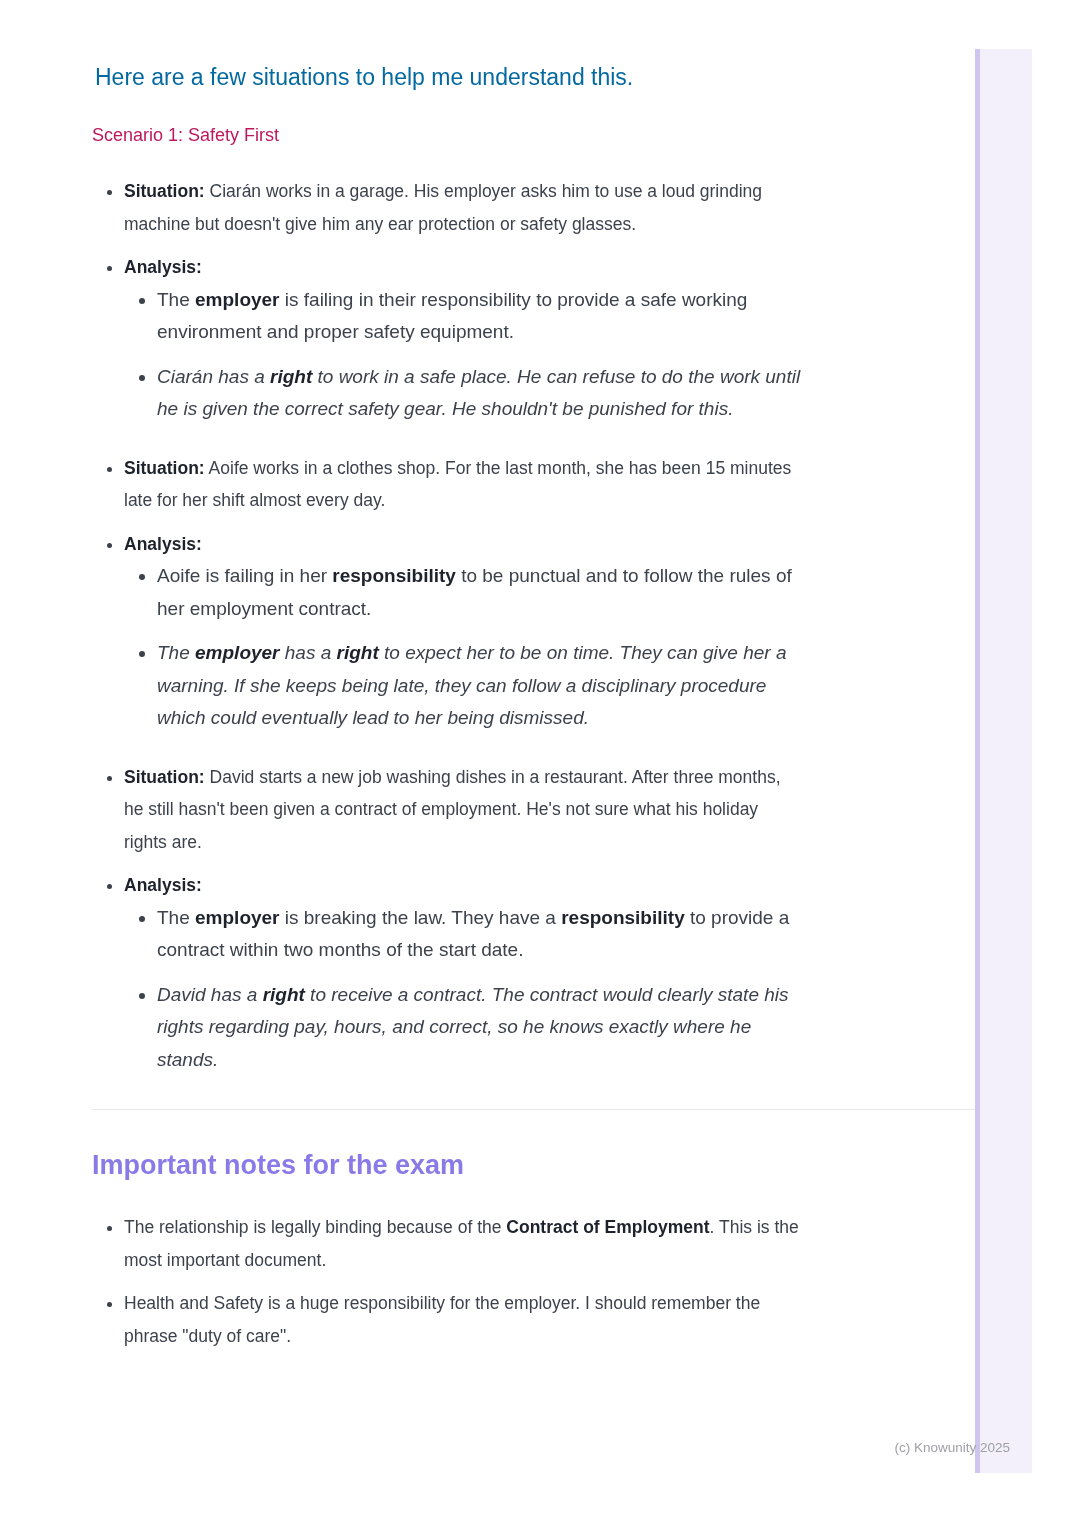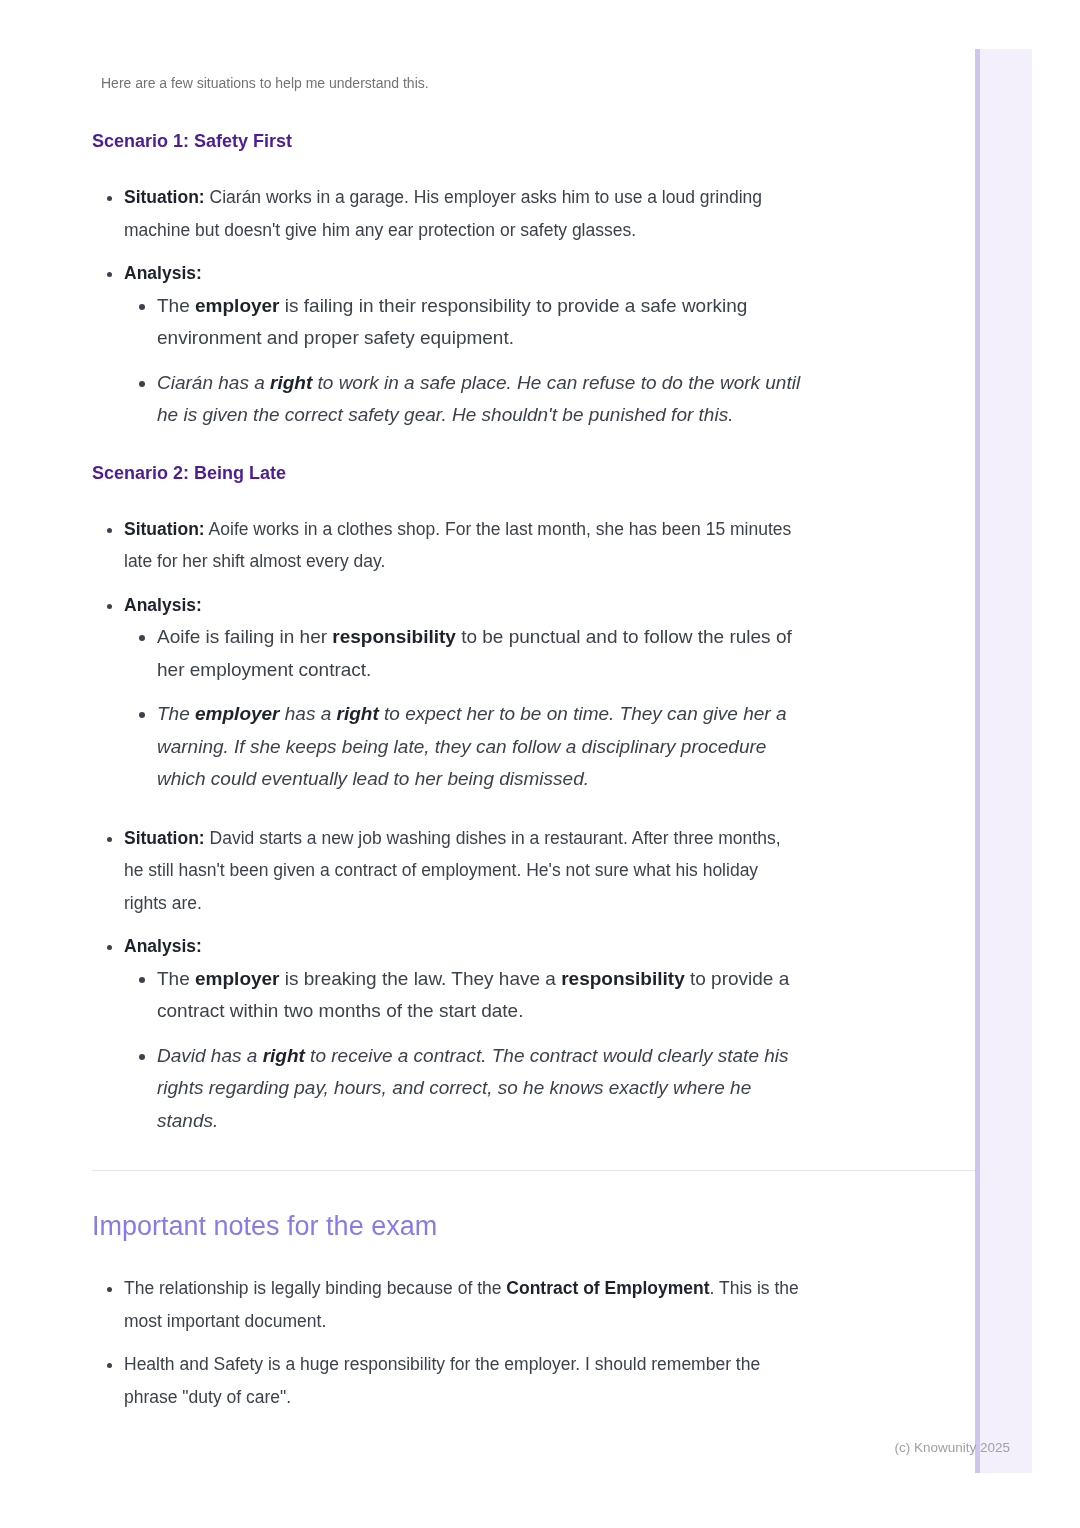--- a/index.html
+++ b/index.html
@@ -15,31 +15,31 @@
     font-family: "Liberation Sans", "DejaVu Sans", sans-serif;
     color: #3c424c;
   }
   .content {
     position: absolute;
     left: 92px;
     top: 58px;
     width: 712px;
   }
   .intro {
-    margin: 9px;
-    font-size: 14px;
+    margin: 3px;
+    font-size: 23px;
     line-height: 33px;
-    color: #737373;
+    color: #0369a1;
   }
   .scenario-title {
     margin: 27px 0 0 0;
     font-size: 18px;
     line-height: 28px;
-    font-weight: 700;
-    color: #4c1d95;
+    font-weight: 400;
+    color: #be185d;
   }
   ul.bullets {
     margin: 26px 0 0 0;
     padding-left: 32px;
     list-style: disc;
   }
   ul.bullets > li {
     font-size: 17.5px;
     line-height: 32.5px;
     margin-bottom: 11px;
@@ -63,21 +63,21 @@
   .divider {
     border: none;
     border-top: 1px solid #e7e7e9;
     width: 918px;
     margin: 33px 0 0 0;
   }
   .notes-title {
     margin: 39px 0 0 0;
     font-size: 27px;
     line-height: 32px;
-    font-weight: 400;
+    font-weight: 700;
     color: #8a7ae8;
   }
   ul.notes-list {
     margin: 30px 0 0 0;
     padding-left: 32px;
     list-style: disc;
   }
   ul.notes-list > li {
     font-size: 17.5px;
     line-height: 32.5px;
@@ -116,21 +116,20 @@
     <li><strong>Situation:</strong><span> Ciarán works in a garage. His employer asks him to use a loud grinding machine but doesn't give him any ear protection or safety glasses.</span></li>
     <li>
       <span><strong>Analysis:</strong></span>
       <ul class="sub-bullets">
         <li><span>The </span><strong>employer</strong><span> is failing in their responsibility to provide a safe working environment and proper safety equipment.</span></li>
         <li><span>Ciarán has a </span><strong>right</strong><span> to work in a safe place. He can refuse to do the work until he is given the correct safety gear. He shouldn't be punished for this.</span></li>
       </ul>
     </li>
   </ul>
 
-  <h3 class="scenario-title">Scenario 2: Being Late</h3>
   <ul class="bullets">
     <li><strong>Situation:</strong><span> Aoife works in a clothes shop. For the last month, she has been 15 minutes late for her shift almost every day.</span></li>
     <li>
       <span><strong>Analysis:</strong></span>
       <ul class="sub-bullets">
         <li><span>Aoife is failing in her </span><strong>responsibility</strong><span> to be punctual and to follow the rules of her employment contract.</span></li>
         <li><span>The </span><strong>employer</strong><span> has a </span><strong>right</strong><span> to expect her to be on time. They can give her a warning. If she keeps being late, they can follow a disciplinary procedure which could eventually lead to her being dismissed.</span></li>
       </ul>
     </li>
   </ul>

